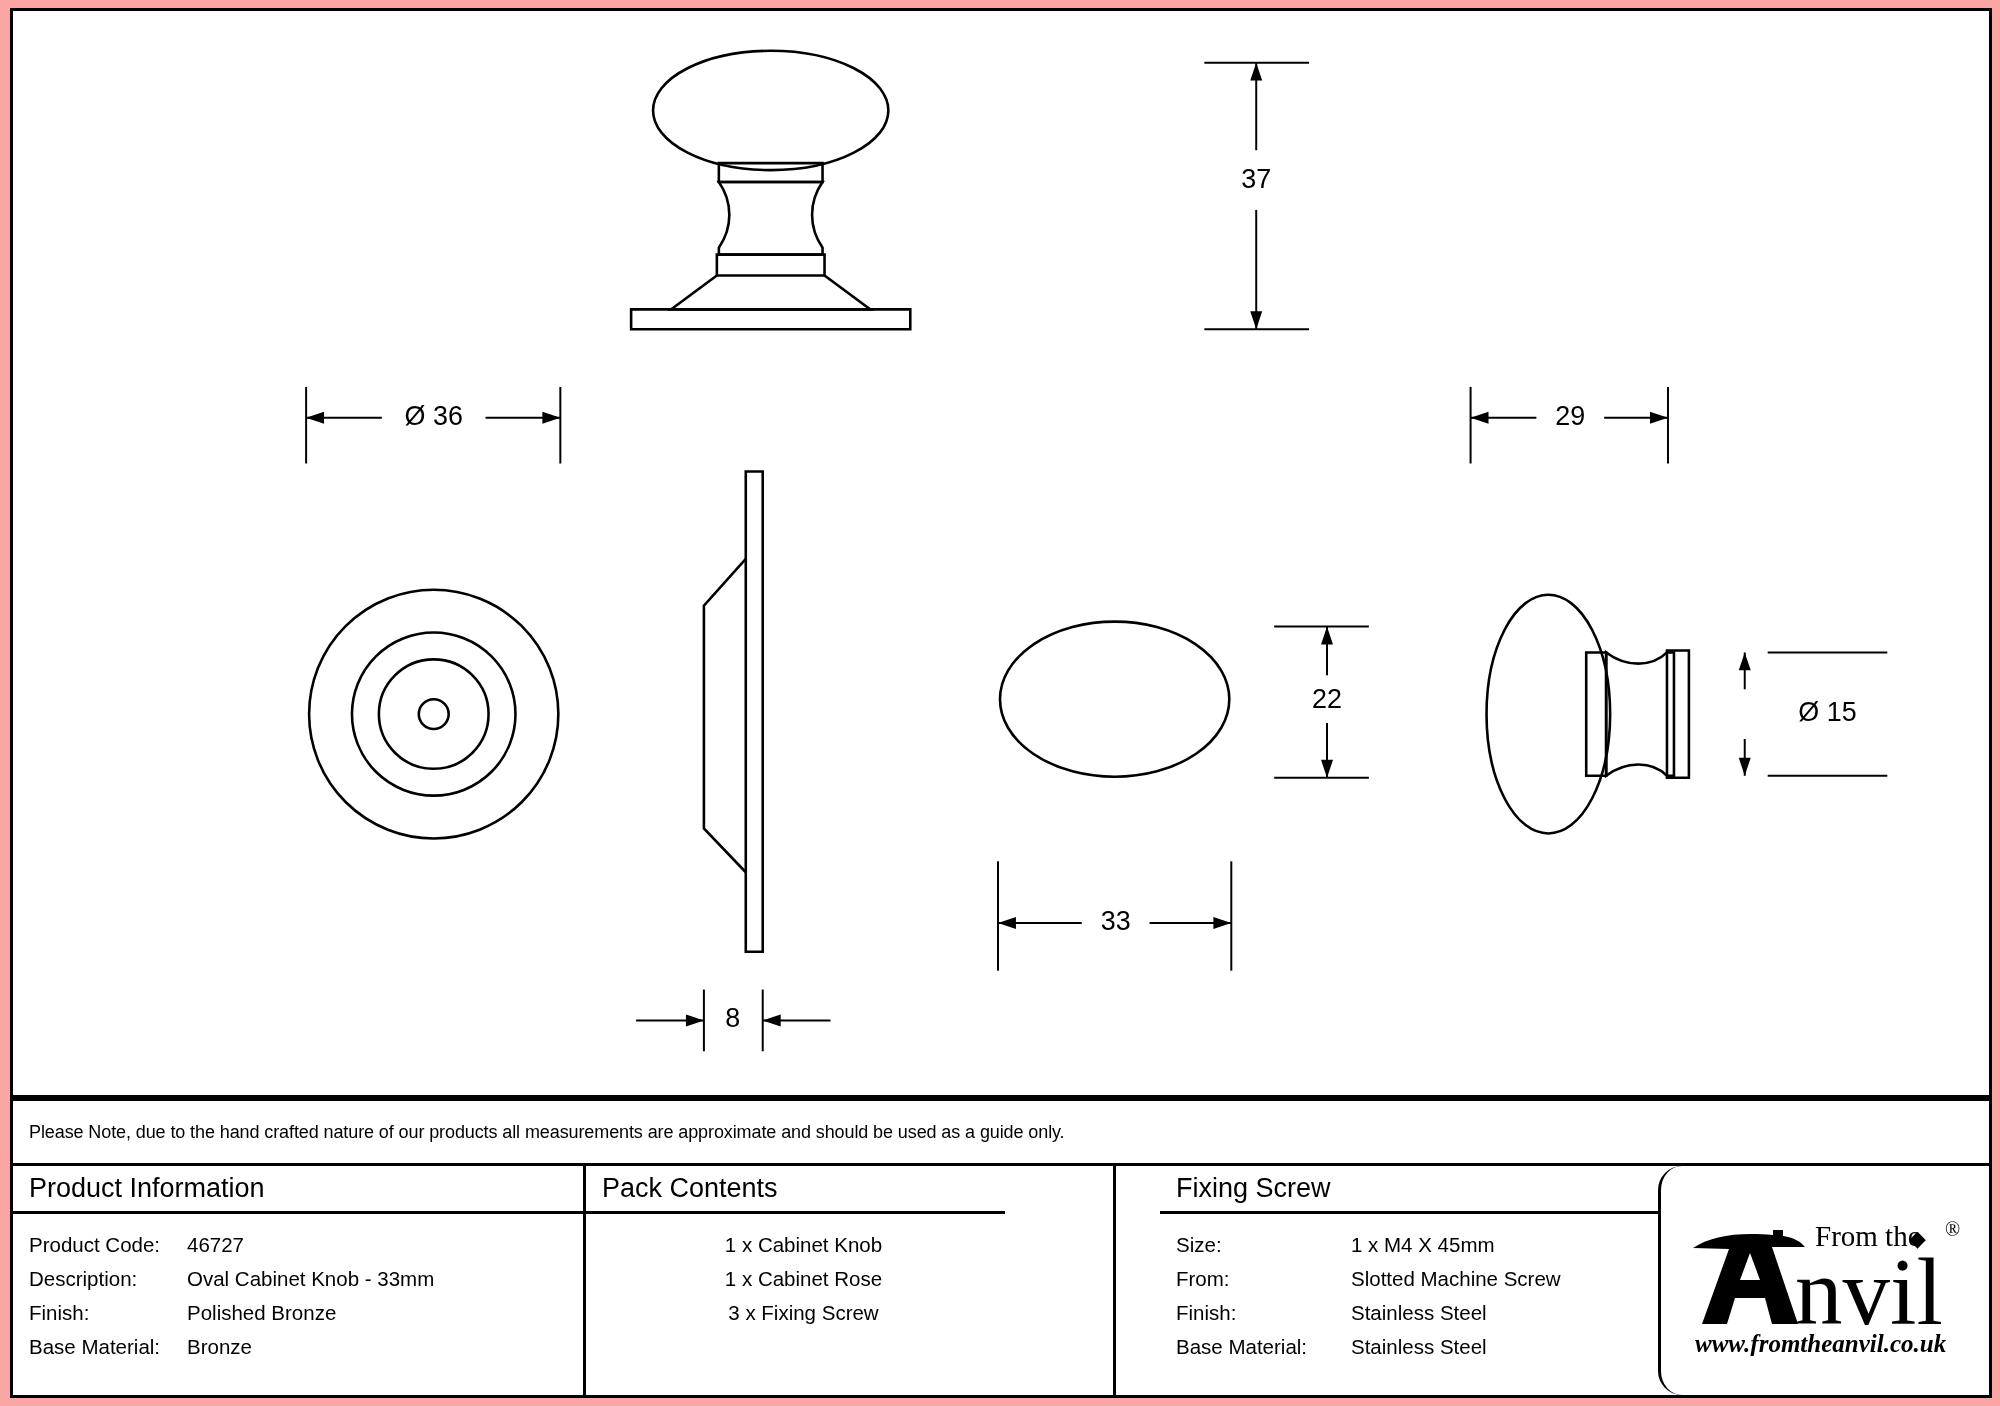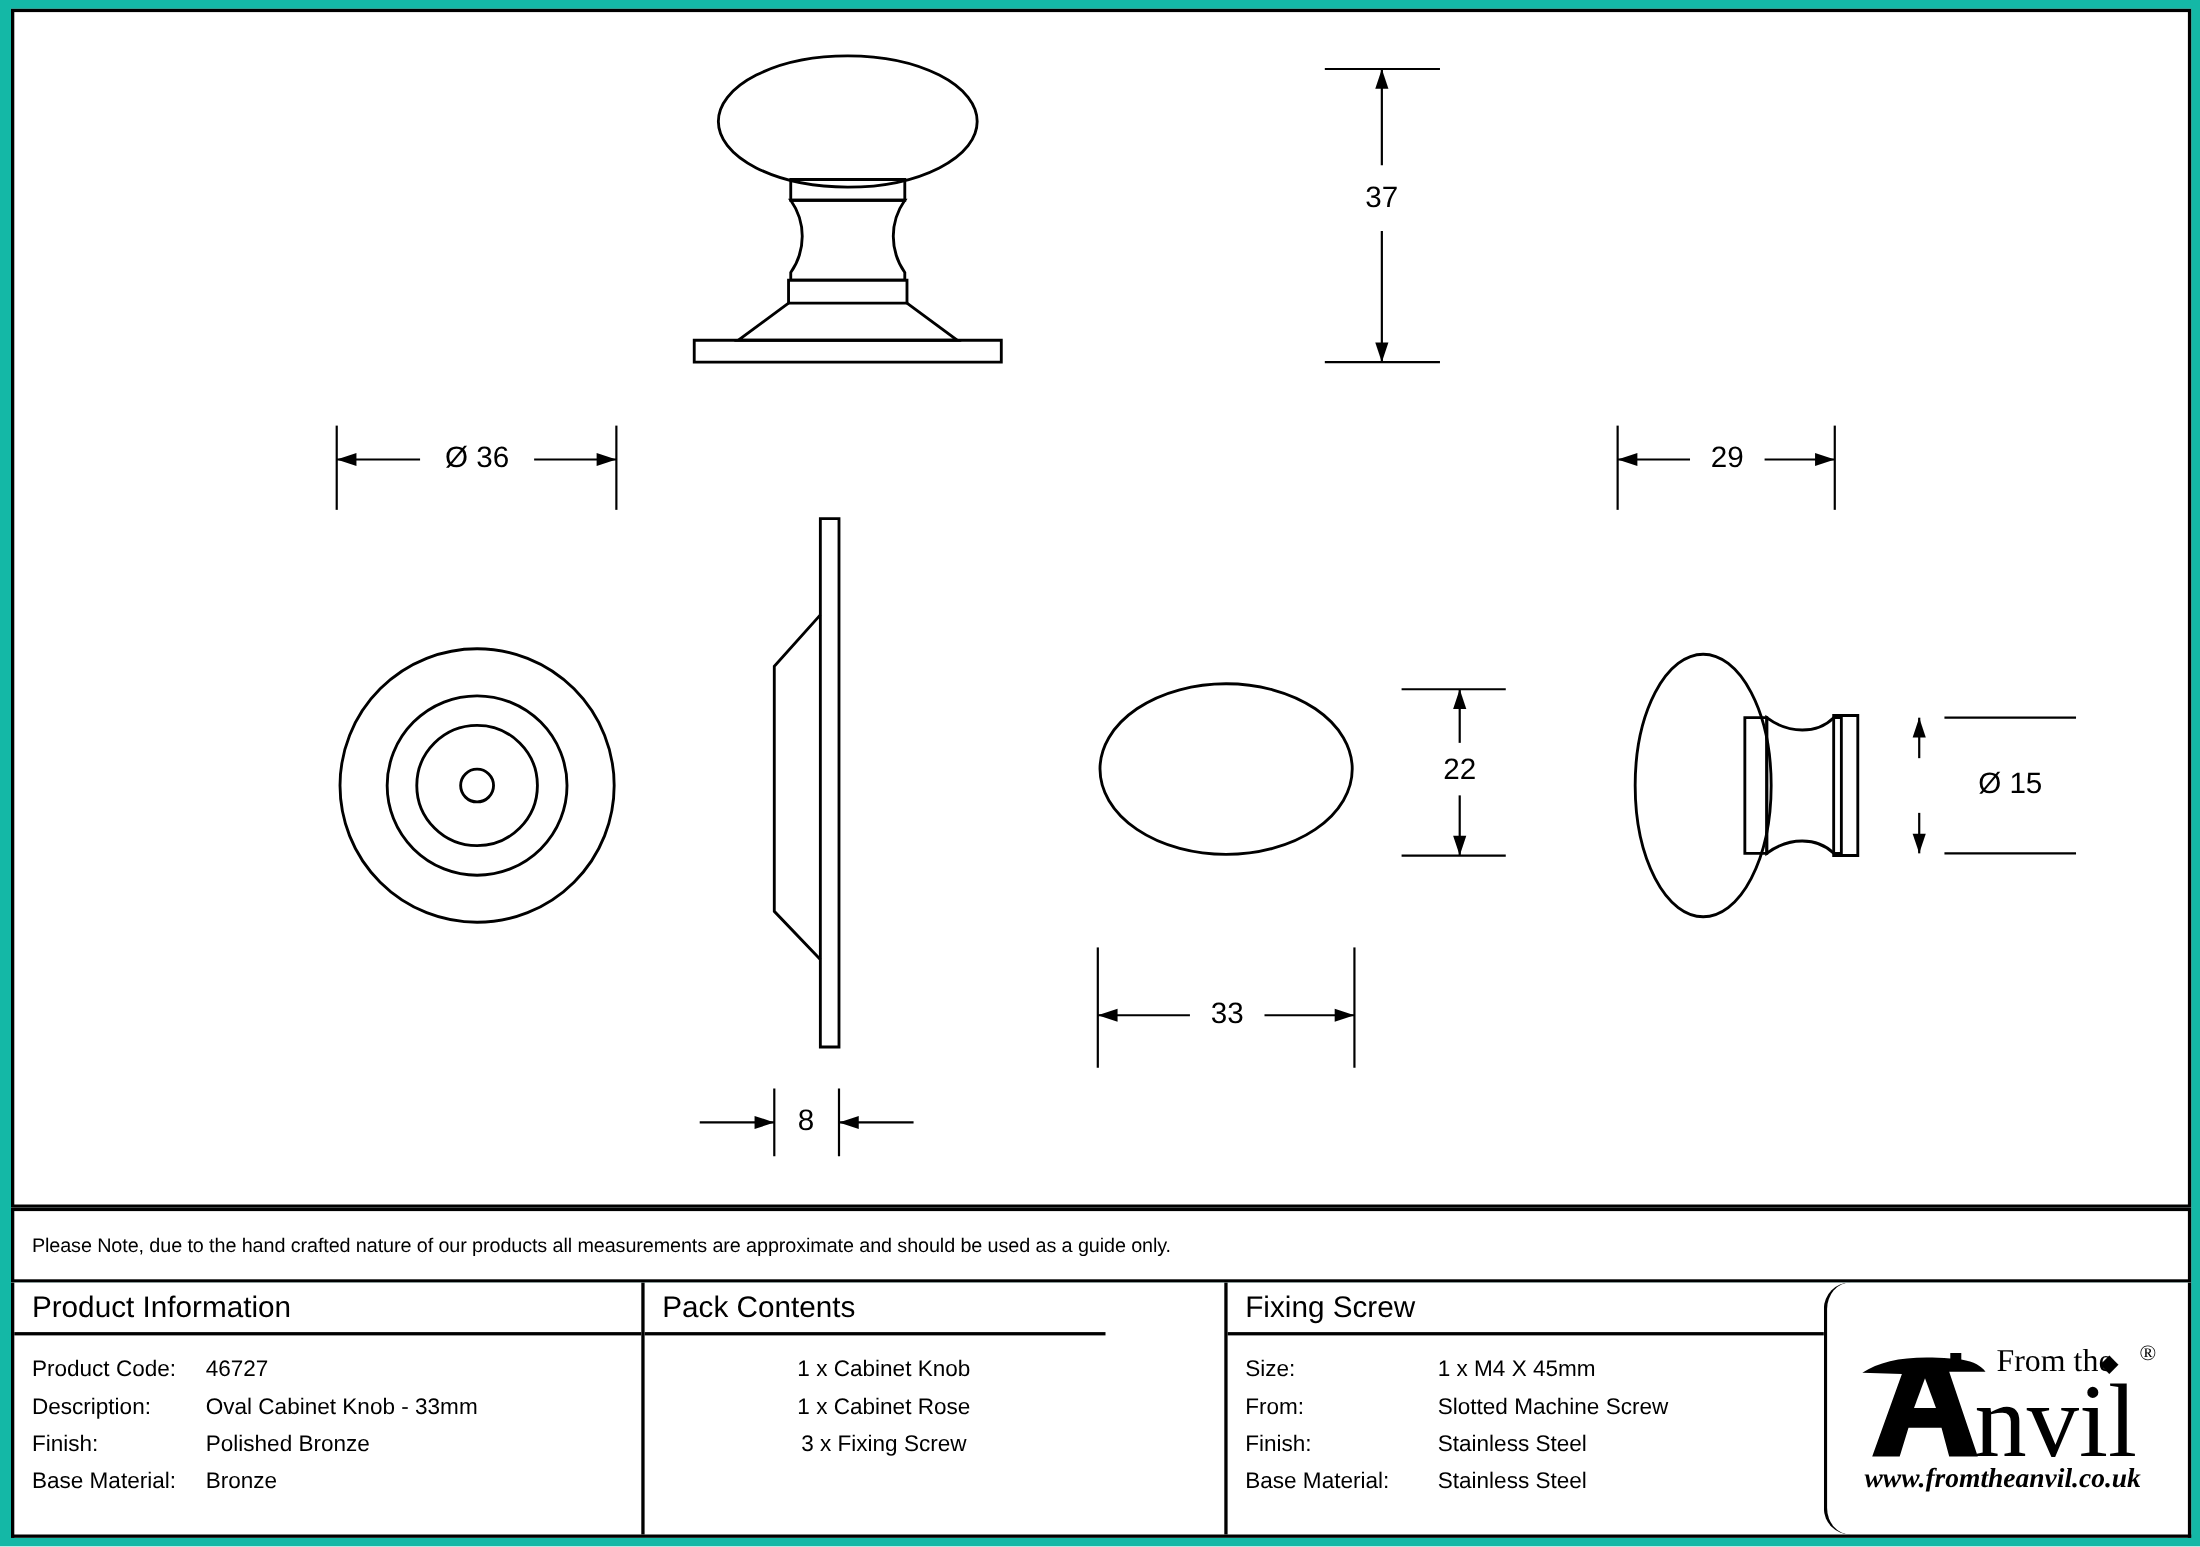--- a/index.html
+++ b/index.html
@@ -9,21 +9,21 @@
     height: 1406px;
     background: #ffffff;
     font-family: "Liberation Sans", sans-serif;
     color: #000000;
     overflow: hidden;
   }
   #sheet {
     position: relative;
     width: 2000px;
     height: 1406px;
-    background: #14b8a6;
+    background: #fca5a5;
     text-decoration: underline;
   }
 
   
   .frame {
     position: absolute;
     left: 10px;
     top: 8px;
     width: 1982px;
     height: 1090px;
@@ -62,21 +62,21 @@
     border-top: none;
     background: #fff;
   }
   .col {
     position: absolute;
     top: 0;
     height: 100%;
   }
   .col-product { left: 0;      width: 570px; }
   .col-pack    { left: 570px;  width: 422px; border-left: 3px solid #000; text-align: center; }
-  .col-fixing  { left: 1100px; width: 545px; border-left: 3px solid #000; }
+  .col-fixing  { left: 1100px; width: 545px; border-left: 3px solid #000; padding-left: 44px; }
   .col-logo    { left: 1645px; width: 334px; border-left: 3px solid #000; border-radius: 24px; }
 
   .col-head {
     height: 48px;
     border-bottom: 3px solid #000;
     display: flex;
     align-items: center;
     padding-left: 16px;
     font-size: 27px;
   }

